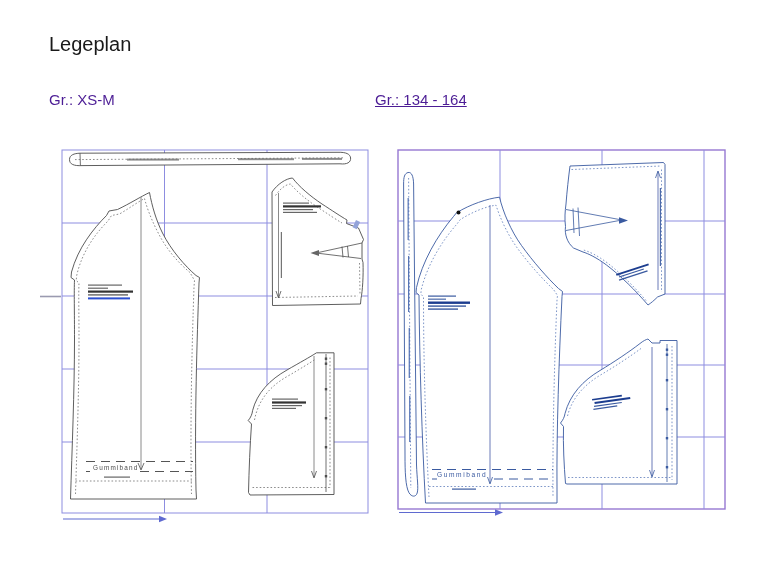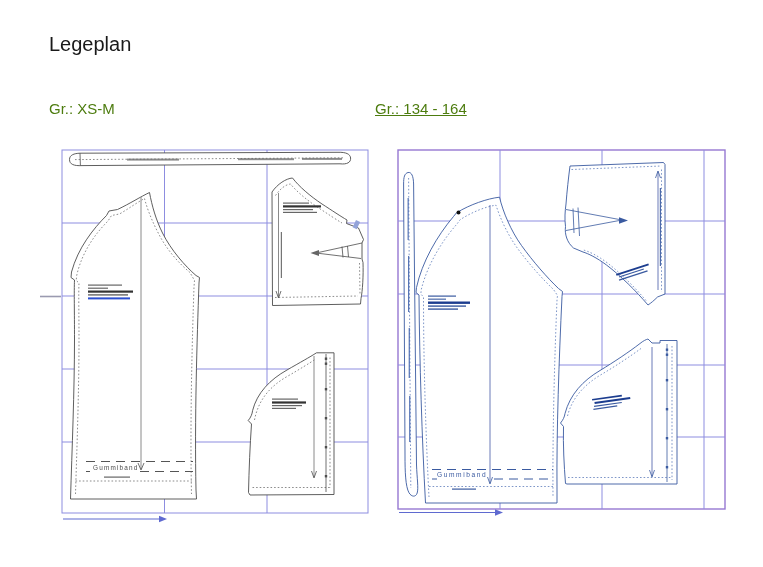--- a/index.html
+++ b/index.html
@@ -1,19 +1,19 @@
 <!DOCTYPE html>
 <html><head>
 <meta charset="utf-8">
 <style>
   html,body{margin:0;padding:0;background:#ffffff;}
   .page{position:relative;width:763px;height:567px;background:#ffffff;overflow:hidden;
         font-family:"Liberation Sans",sans-serif;}
   .title{position:absolute;left:49px;top:33px;font-size:20px;color:#1a1a1a;}
-  .size-label{position:absolute;top:100px;font-size:15px;color:#4d7c0f;}
+  .size-label{position:absolute;top:91px;font-size:15px;color:#4c1d95;}
   .size-label.left{left:49px;}
   .size-label.right{left:375px;text-decoration:underline;}
   svg{position:absolute;left:0;top:0;}
   .gridline{stroke:#8d8de0;stroke-width:1;fill:none;}
   .gridborder-left{stroke:#8d8de0;stroke-width:1;fill:none;}
   .gridborder-right{stroke:#9678d2;stroke-width:1.4;fill:none;}
   .lp{stroke:#4d4d4d;stroke-width:0.9;fill:#ffffff;}
   .lp-line{stroke:#4d4d4d;stroke-width:0.8;fill:none;}
   .lp-dash{stroke:#5a5a5a;stroke-width:0.7;fill:none;stroke-dasharray:1.6 2;}
   .lp-elastic{stroke:#555555;stroke-width:1;fill:none;stroke-dasharray:9 6;}

